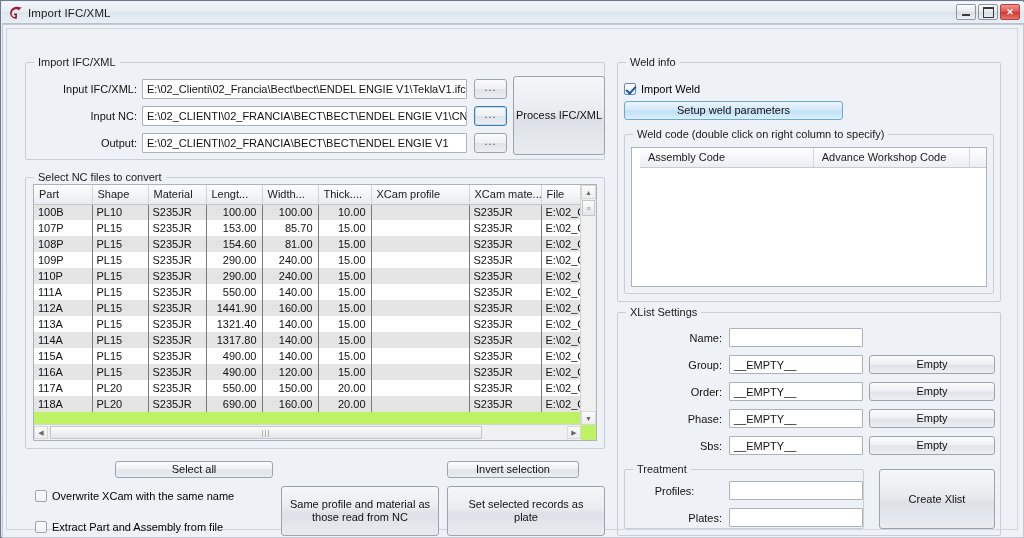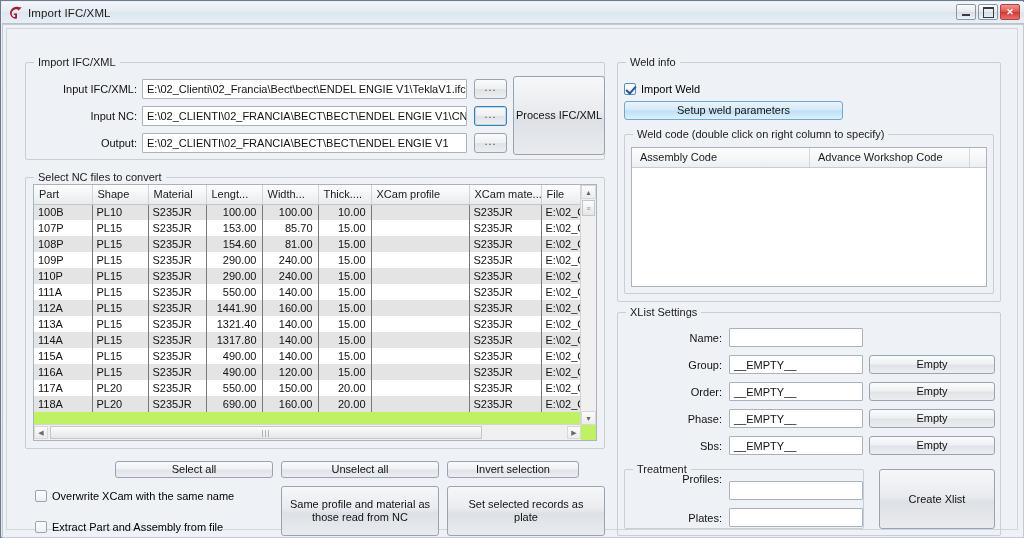--- a/index.html
+++ b/index.html
@@ -421,21 +421,20 @@
           <div class="sbbtn" style="bottom:0;">▼</div>
         </div>
         <div class="hsb" style="right:15px;">
           <div class="sbbtn h" style="left:0;">◀</div>
           <div class="hthumb" style="left:16px;width:432px;">|||</div>
           <div class="sbbtn h" style="right:0;left:auto;">▶</div>
         </div>
       </div>
 
       <div class="btn" style="left:108px;top:432px;width:158px;height:17px;">Select all</div>
-      <div class="btn" style="left:274px;top:432px;width:158px;height:17px;">Unselect all</div>
       <div class="btn" style="left:440px;top:432px;width:132px;height:17px;">Invert selection</div>
 
       <div class="btn big" style="left:274px;top:457px;width:158px;height:50px;padding:0 8px;">Same profile and material as those read from NC</div>
       <div class="btn big" style="left:440px;top:457px;width:158px;height:50px;padding:0 8px;">Set selected records as plate</div>
 
       <div class="cb" style="left:28px;top:461px;">
         <span class="box"></span>
         <span>Overwrite XCam with the same name</span>
       </div>
       <div class="cb" style="left:28px;top:492px;">
@@ -451,21 +450,21 @@
         <span class="box"></span>
         <span>Import Weld</span>
       </div>
 
       <div class="btn blue" style="left:617px;top:72px;width:219px;height:19px;">Setup weld parameters</div>
 
       <div class="group" style="left:617px;top:105px;width:370px;height:160px;">
         <span class="glabel">Weld code (double click on right column to specify)</span>
       </div>
 
-      <div class="wgrid" style="left:624px;top:118px;width:356px;height:140px;">
+      <div class="wgrid" style="left:624px;top:118px;width:356px;height:140px;padding-left:8px;">
         <div class="whead">
           <div class="wh" style="width:178px;">Assembly Code</div>
           <div class="wh" style="width:160px;">Advance Workshop Code</div>
           <div class="wh" style="flex:1;border-right:none;"></div>
         </div>
       </div>
 
       <div class="group" style="left:610px;top:283px;width:384px;height:224px;text-align:center;">
         <span class="glabel">XList Settings</span>
       </div>
@@ -486,21 +485,21 @@
       <div class="btn" style="left:862px;top:380px;width:126px;height:19px;">Empty</div>
 
       <div class="lbl right" style="left:620px;top:411px;width:95px;">Sbs:</div>
       <div class="tbox" style="left:722px;top:407px;width:134px;height:19px;">__EMPTY__</div>
       <div class="btn" style="left:862px;top:407px;width:126px;height:19px;">Empty</div>
 
       <div class="group" style="left:617px;top:440px;width:240px;height:60px;">
         <span class="glabel">Treatment</span>
       </div>
 
-      <div class="lbl right" style="left:620px;top:444px;width:95px;">Profiles:</div>
+      <div class="lbl right" style="left:620px;top:456px;width:95px;text-align:center;">Profiles:</div>
       <div class="tbox" style="left:722px;top:452px;width:134px;height:19px;"></div>
 
       <div class="lbl right" style="left:620px;top:483px;width:95px;">Plates:</div>
       <div class="tbox" style="left:722px;top:479px;width:134px;height:19px;"></div>
 
       <div class="btn big" style="left:872px;top:440px;width:116px;height:60px;">Create Xlist</div>
 
     </div>
   </div>
 </div>

